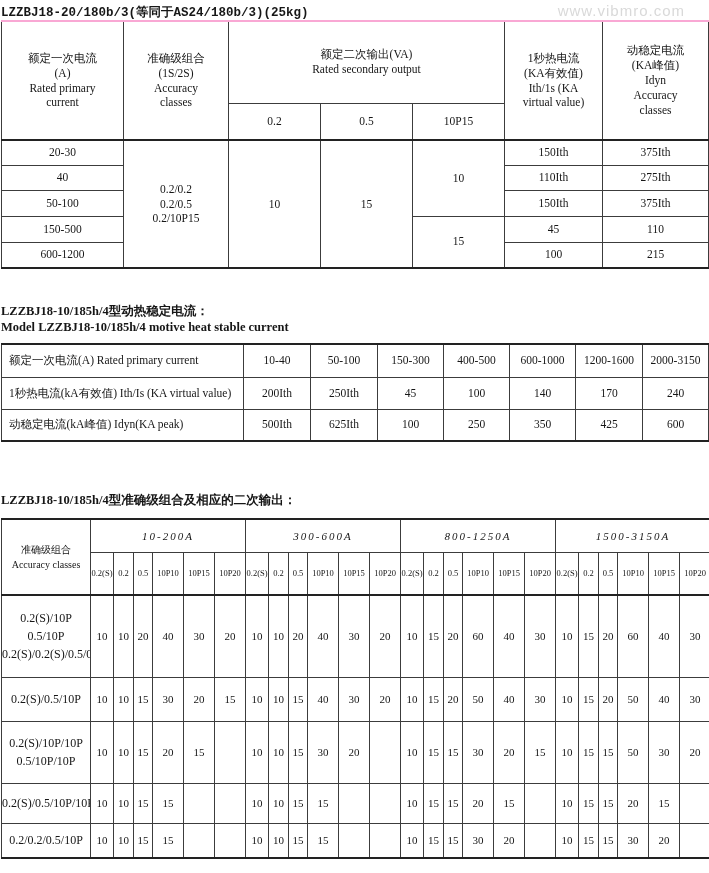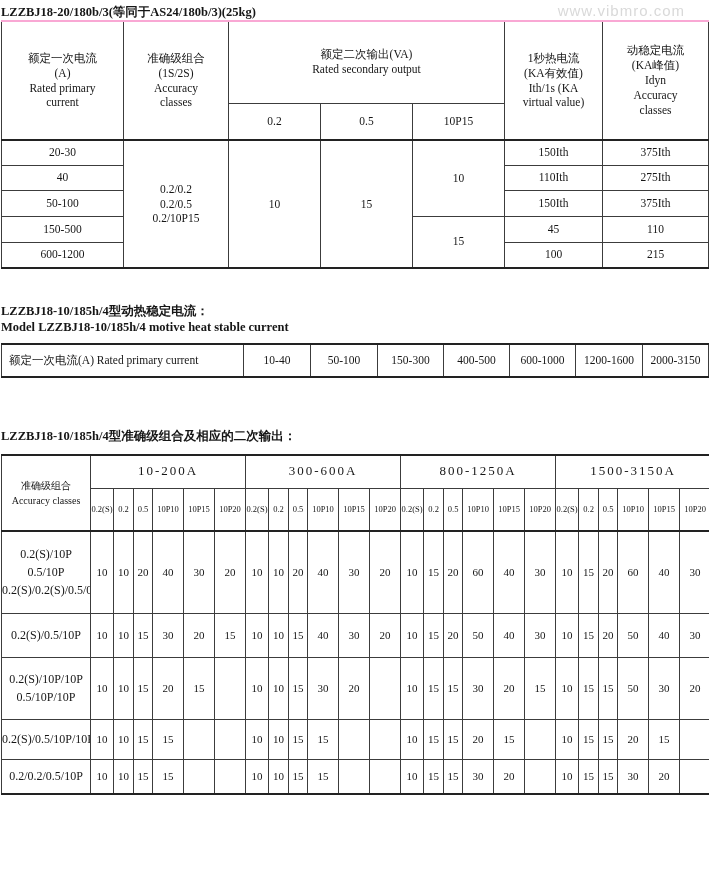--- a/index.html
+++ b/index.html
@@ -3,41 +3,41 @@
 <meta charset="utf-8">
 <style>
   html,body{margin:0;padding:0;background:#fff;}
   body{
     width:709px;height:873px;overflow:hidden;position:relative;
     font-family:"Liberation Serif","DejaVu Serif",serif;
     color:#161616;
   }
   .page{padding:2px 1px 0 1px;}
   .titlebar{position:relative;height:18px;}
-  .doc-title{font-size:12.5px;font-weight:bold;white-space:nowrap;}
+  .doc-title{font-size:12.5px;font-weight:bold;white-space:nowrap;font-family:Liberation Mono, monospace;}
   .watermark{
     position:absolute;top:0;right:23px;
     font-family:"Liberation Sans","DejaVu Sans",sans-serif;
     font-size:15px;color:#d9d9d9;letter-spacing:1px;
   }
   table{border-collapse:collapse;table-layout:fixed;}
   th,td{
     border:1px solid #3c3c3c;
     text-align:center;vertical-align:middle;
     font-weight:normal;font-size:11.5px;line-height:1.3;
     white-space:pre-line;overflow:hidden;padding:0;
   }
   .t1{width:707px;border-top:2px solid #f9a8d4;border-bottom:2px solid #222;}
   .t1 thead{border-bottom:2px solid #222;}
   .t2{width:707px;margin-top:8px;border-top:2px solid #222;border-bottom:2px solid #222;}
   .t2 .lbl{text-align:left;padding-left:7px;font-size:11.5px;}
   .t3{width:707px;margin-top:10px;border-top:2px solid #222;border-bottom:2px solid #222;}
   .t3 thead{border-bottom:2px solid #222;}
   .t3 th{font-size:10px;}
-  .t3 .grp{font-size:13px;letter-spacing:2px;}
+  .t3 .grp{font-size:11px;letter-spacing:2px;font-style:italic;}
   .t3 .t3-sub{font-size:8.5px;letter-spacing:0;margin-left:20px;}
   .t3 .t3-label{font-size:12px;line-height:1.5;}
   .t3 td{font-size:11px;}
   .sec-title{font-size:12.5px;font-weight:bold;line-height:16px;}
   .gap34{margin-top:34px;}
   .gap50{margin-top:50px;}
 </style>
 </head>
 <body>
 
@@ -140,20 +140,40 @@
       <tr style="height:33px">
         <th class="lbl">额定一次电流(A) Rated primary current</th>
         <td>10-40</td>
         <td>50-100</td>
         <td>150-300</td>
         <td>400-500</td>
         <td>600-1000</td>
         <td>1200-1600</td>
         <td>2000-3150</td>
       </tr>
+      <tr style="height:32px">
+        <th class="lbl">1秒热电流(kA有效值) Ith/Is (KA virtual value)</th>
+        <td>200Ith</td>
+        <td>250Ith</td>
+        <td>45</td>
+        <td>100</td>
+        <td>140</td>
+        <td>170</td>
+        <td>240</td>
+      </tr>
+      <tr style="height:32px">
+        <th class="lbl">动稳定电流(kA峰值) Idyn(KA peak)</th>
+        <td>500Ith</td>
+        <td>625Ith</td>
+        <td>100</td>
+        <td>250</td>
+        <td>350</td>
+        <td>425</td>
+        <td>600</td>
+      </tr>
     </tbody>
   </table>
 
   <div class="sec-title gap50">LZZBJ18-10/185h/4型准确级组合及相应的二次输出：</div>
 
   <table class="t3">
     <colgroup id="t3-cols">
         <col style="width: 89px;">
         <col style="width: 23px;">
         <col style="width: 20px;">

